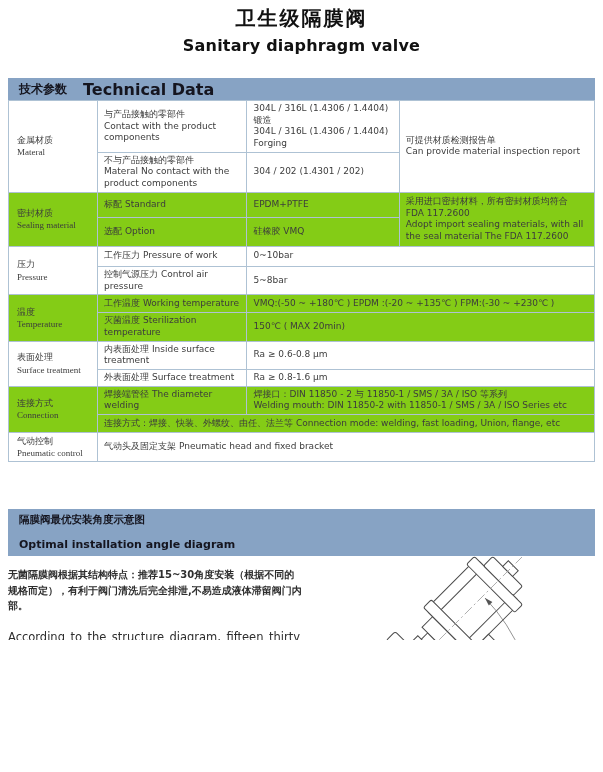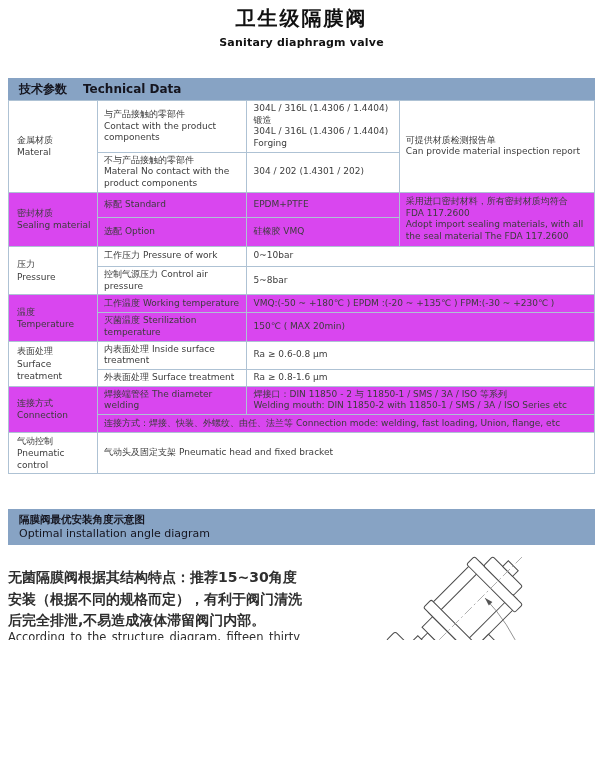--- a/index.html
+++ b/index.html
@@ -3,45 +3,45 @@
 <meta charset="utf-8">
 <style>
   * { margin:0; padding:0; box-sizing:border-box; }
   html,body { background:#fff; }
   body { font-family:"DejaVu Sans","Liberation Sans",sans-serif; }
   .sheet { position:relative; width:603px; height:640px; background:#ffffff; overflow:hidden; }
 
   
   .title-block { position:absolute; top:5px; left:0; width:100%; text-align:center; color:#111; }
   .title-cn { font-size:20px; font-weight:700; letter-spacing:2px; }
-  .title-en { font-size:11px; font-weight:600; margin-top:4px; letter-spacing:0.2px; }
+  .title-en { font-size:16px; font-weight:600; margin-top:4px; letter-spacing:0.2px; }
 
   
   .bar { background:#87a3c4; color:#15151f; }
   .bar1 { position:absolute; top:78px; left:8px; width:587px; height:22px;
           display:flex; align-items:center; gap:16px; padding:11px 11px; }
   .bar1 .cn { font-size:12px; font-weight:700; }
-  .bar1 .en { font-size:12px; font-weight:700; }
+  .bar1 .en { font-size:16px; font-weight:700; }
 
   
   .tech-table { position:absolute; top:100px; left:8px; width:587px;
                 border-collapse:collapse; table-layout:fixed; }
   .tech-table td { border:1px solid #aec2d4; font-size:9px; color:#3c3c3c;
                    line-height:1.3; padding:2px 6px; vertical-align:middle; }
-  .tech-table .band td { background:#d946ef; }
-  .c-group div { line-height:1.35; }
+  .tech-table .band td { background:#84cc16; }
+  .c-group div { line-height:1.35;font-family:Liberation Serif, serif; }
   .c-group { padding-left:8px !important; }
   .multiline { white-space:pre-line; }
 
   
   .bar2 { position:absolute; top:509px; left:8px; width:587px; padding:4px 0 5px 11px; }
   .bar2 .cn { font-size:10.5px; font-weight:700; display:block; }
-  .bar2 .en { font-size:11px; font-weight:400; display:block; margin-top:0; }
-
-  .para-cn { position:absolute; top:567px; left:8px; width:294px; font-size:14px;
+  .bar2 .en { font-size:11px; font-weight:700; display:block; margin-top:11px; }
+
+  .para-cn { position:absolute; top:567px; left:8px; width:294px; font-size:10px;
              font-weight:600; color:#2e2e2e; line-height:1.55; }
   .para-en { position:absolute; top:629px; left:8px; width:292px; font-size:11.5px;
              color:#2e2e2e; line-height:1.5; text-align:justify; }
 
   .diagram-wrap { position:absolute; left:300px; top:555px; width:300px; height:215px; }
   .diagram-wrap svg { display:block; width:100%; height:100%; }
 </style>
 </head>
 <body>
 

